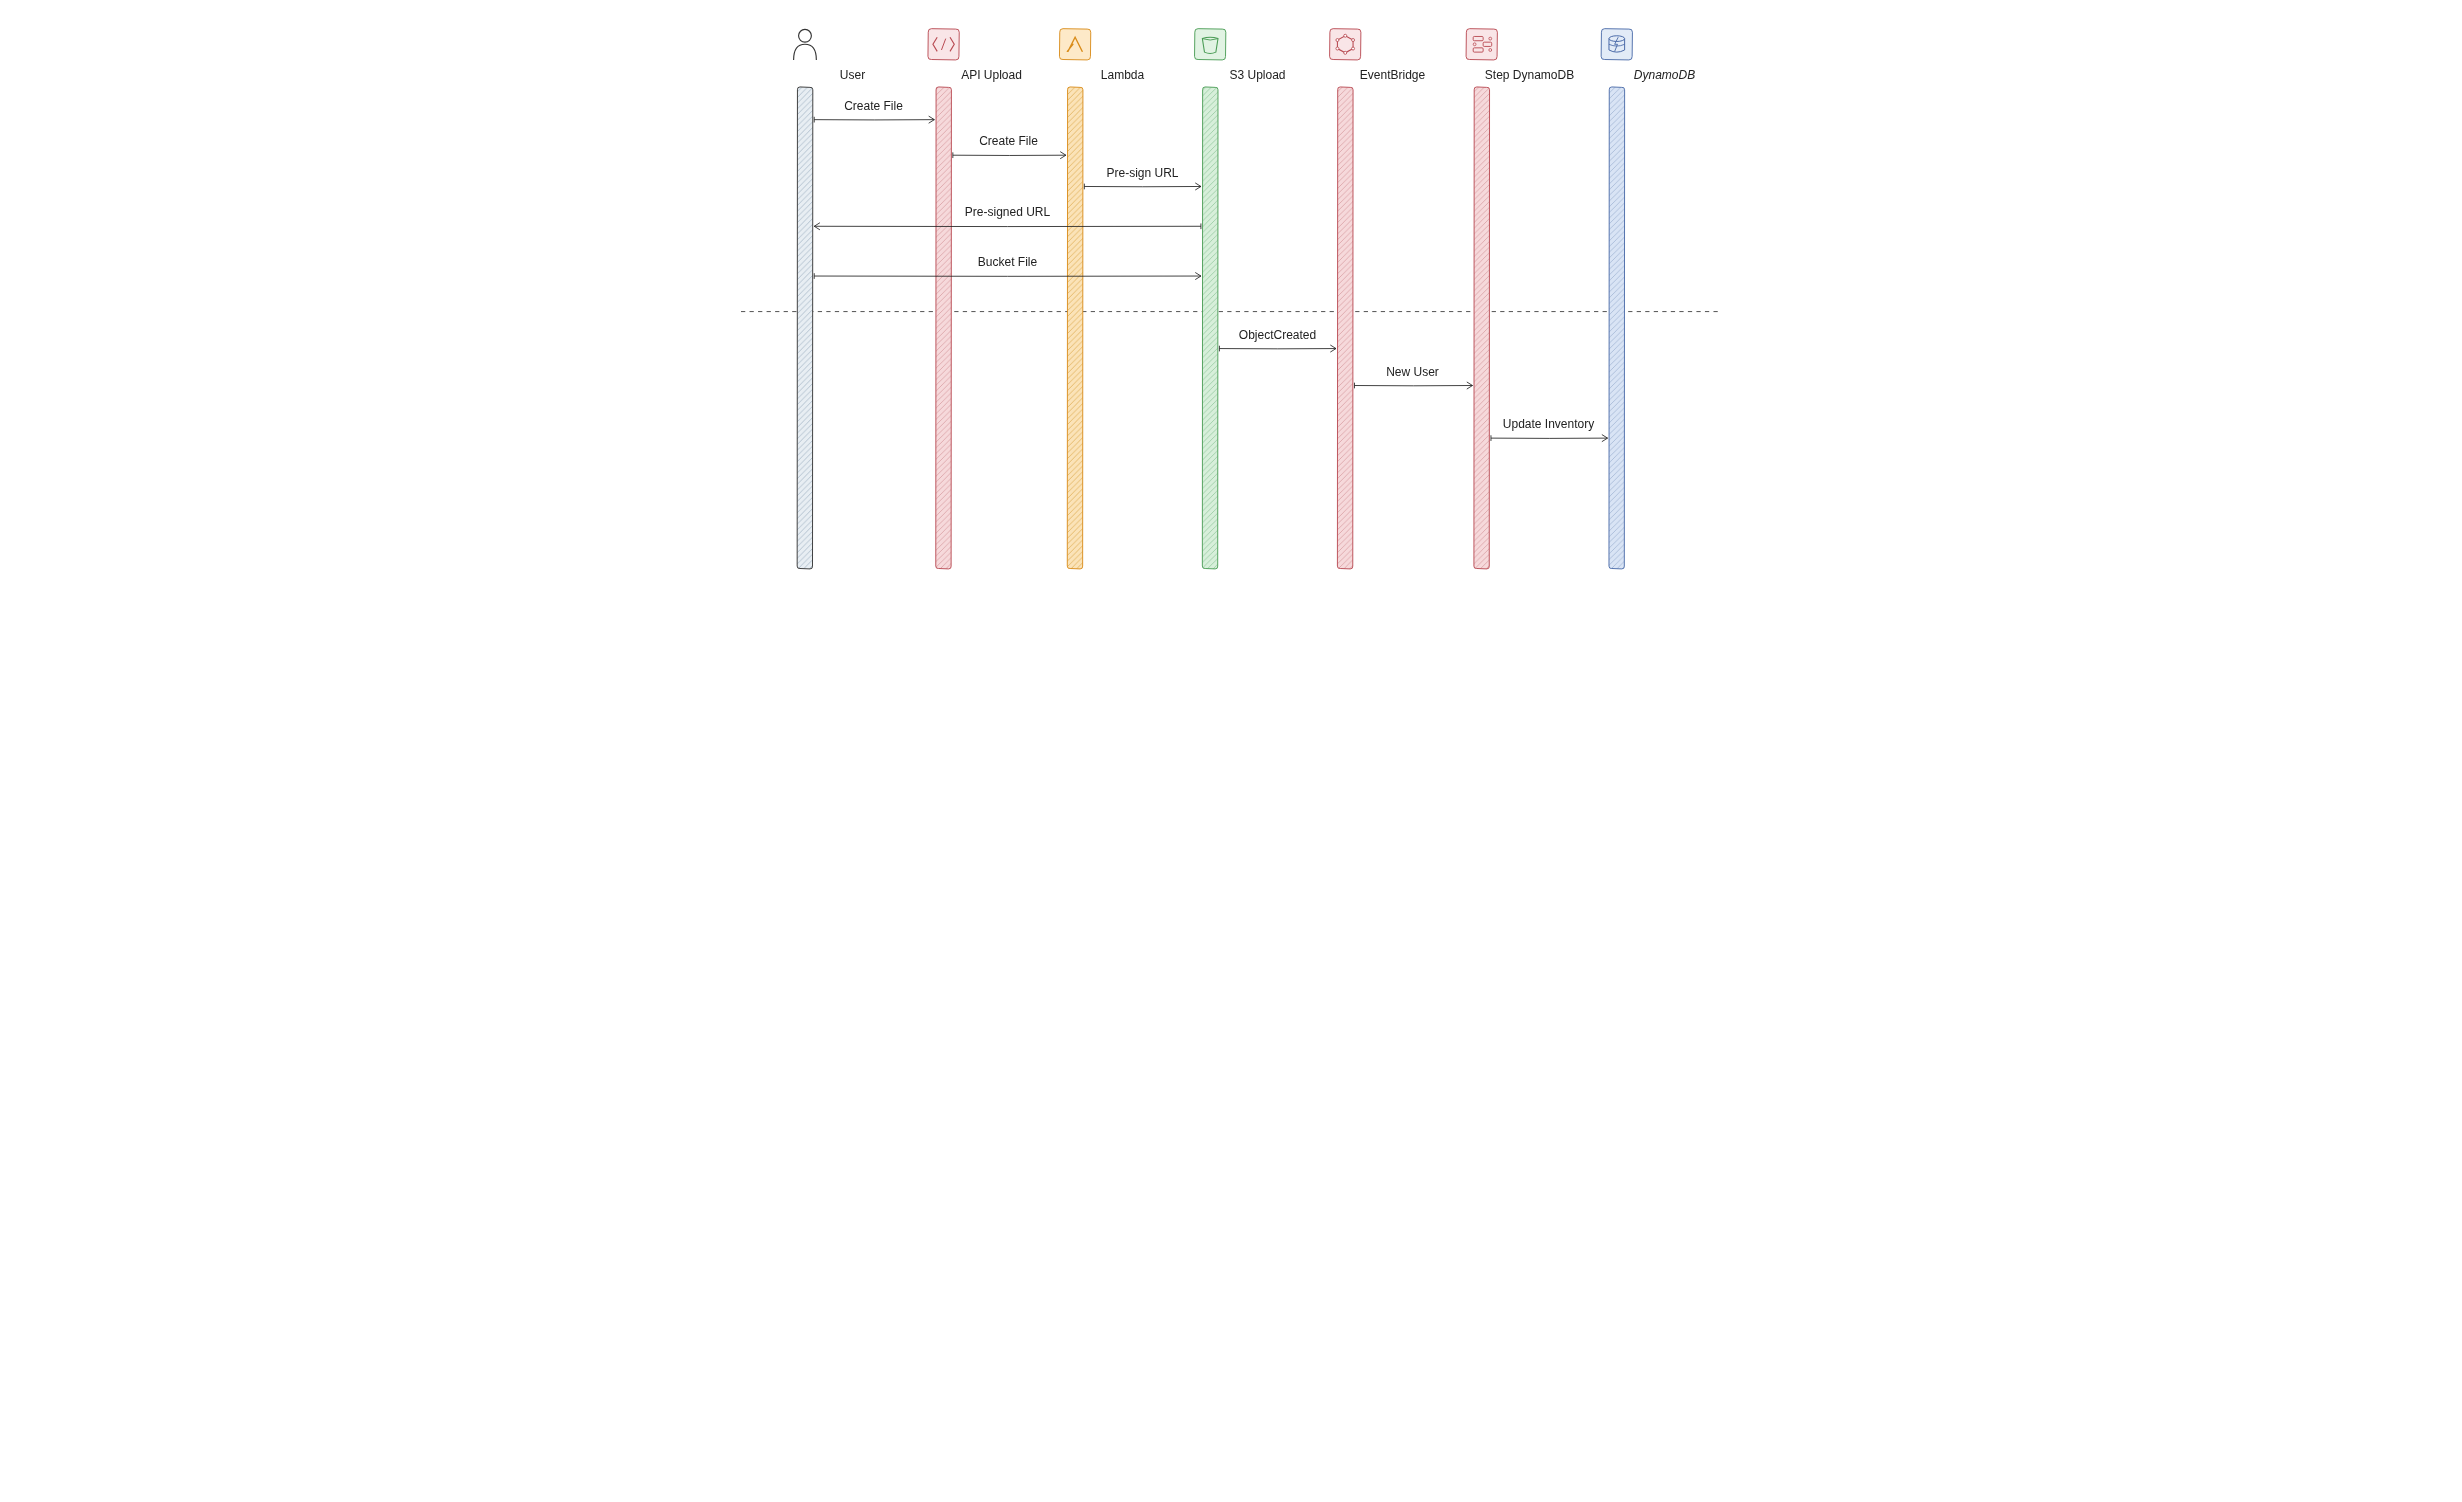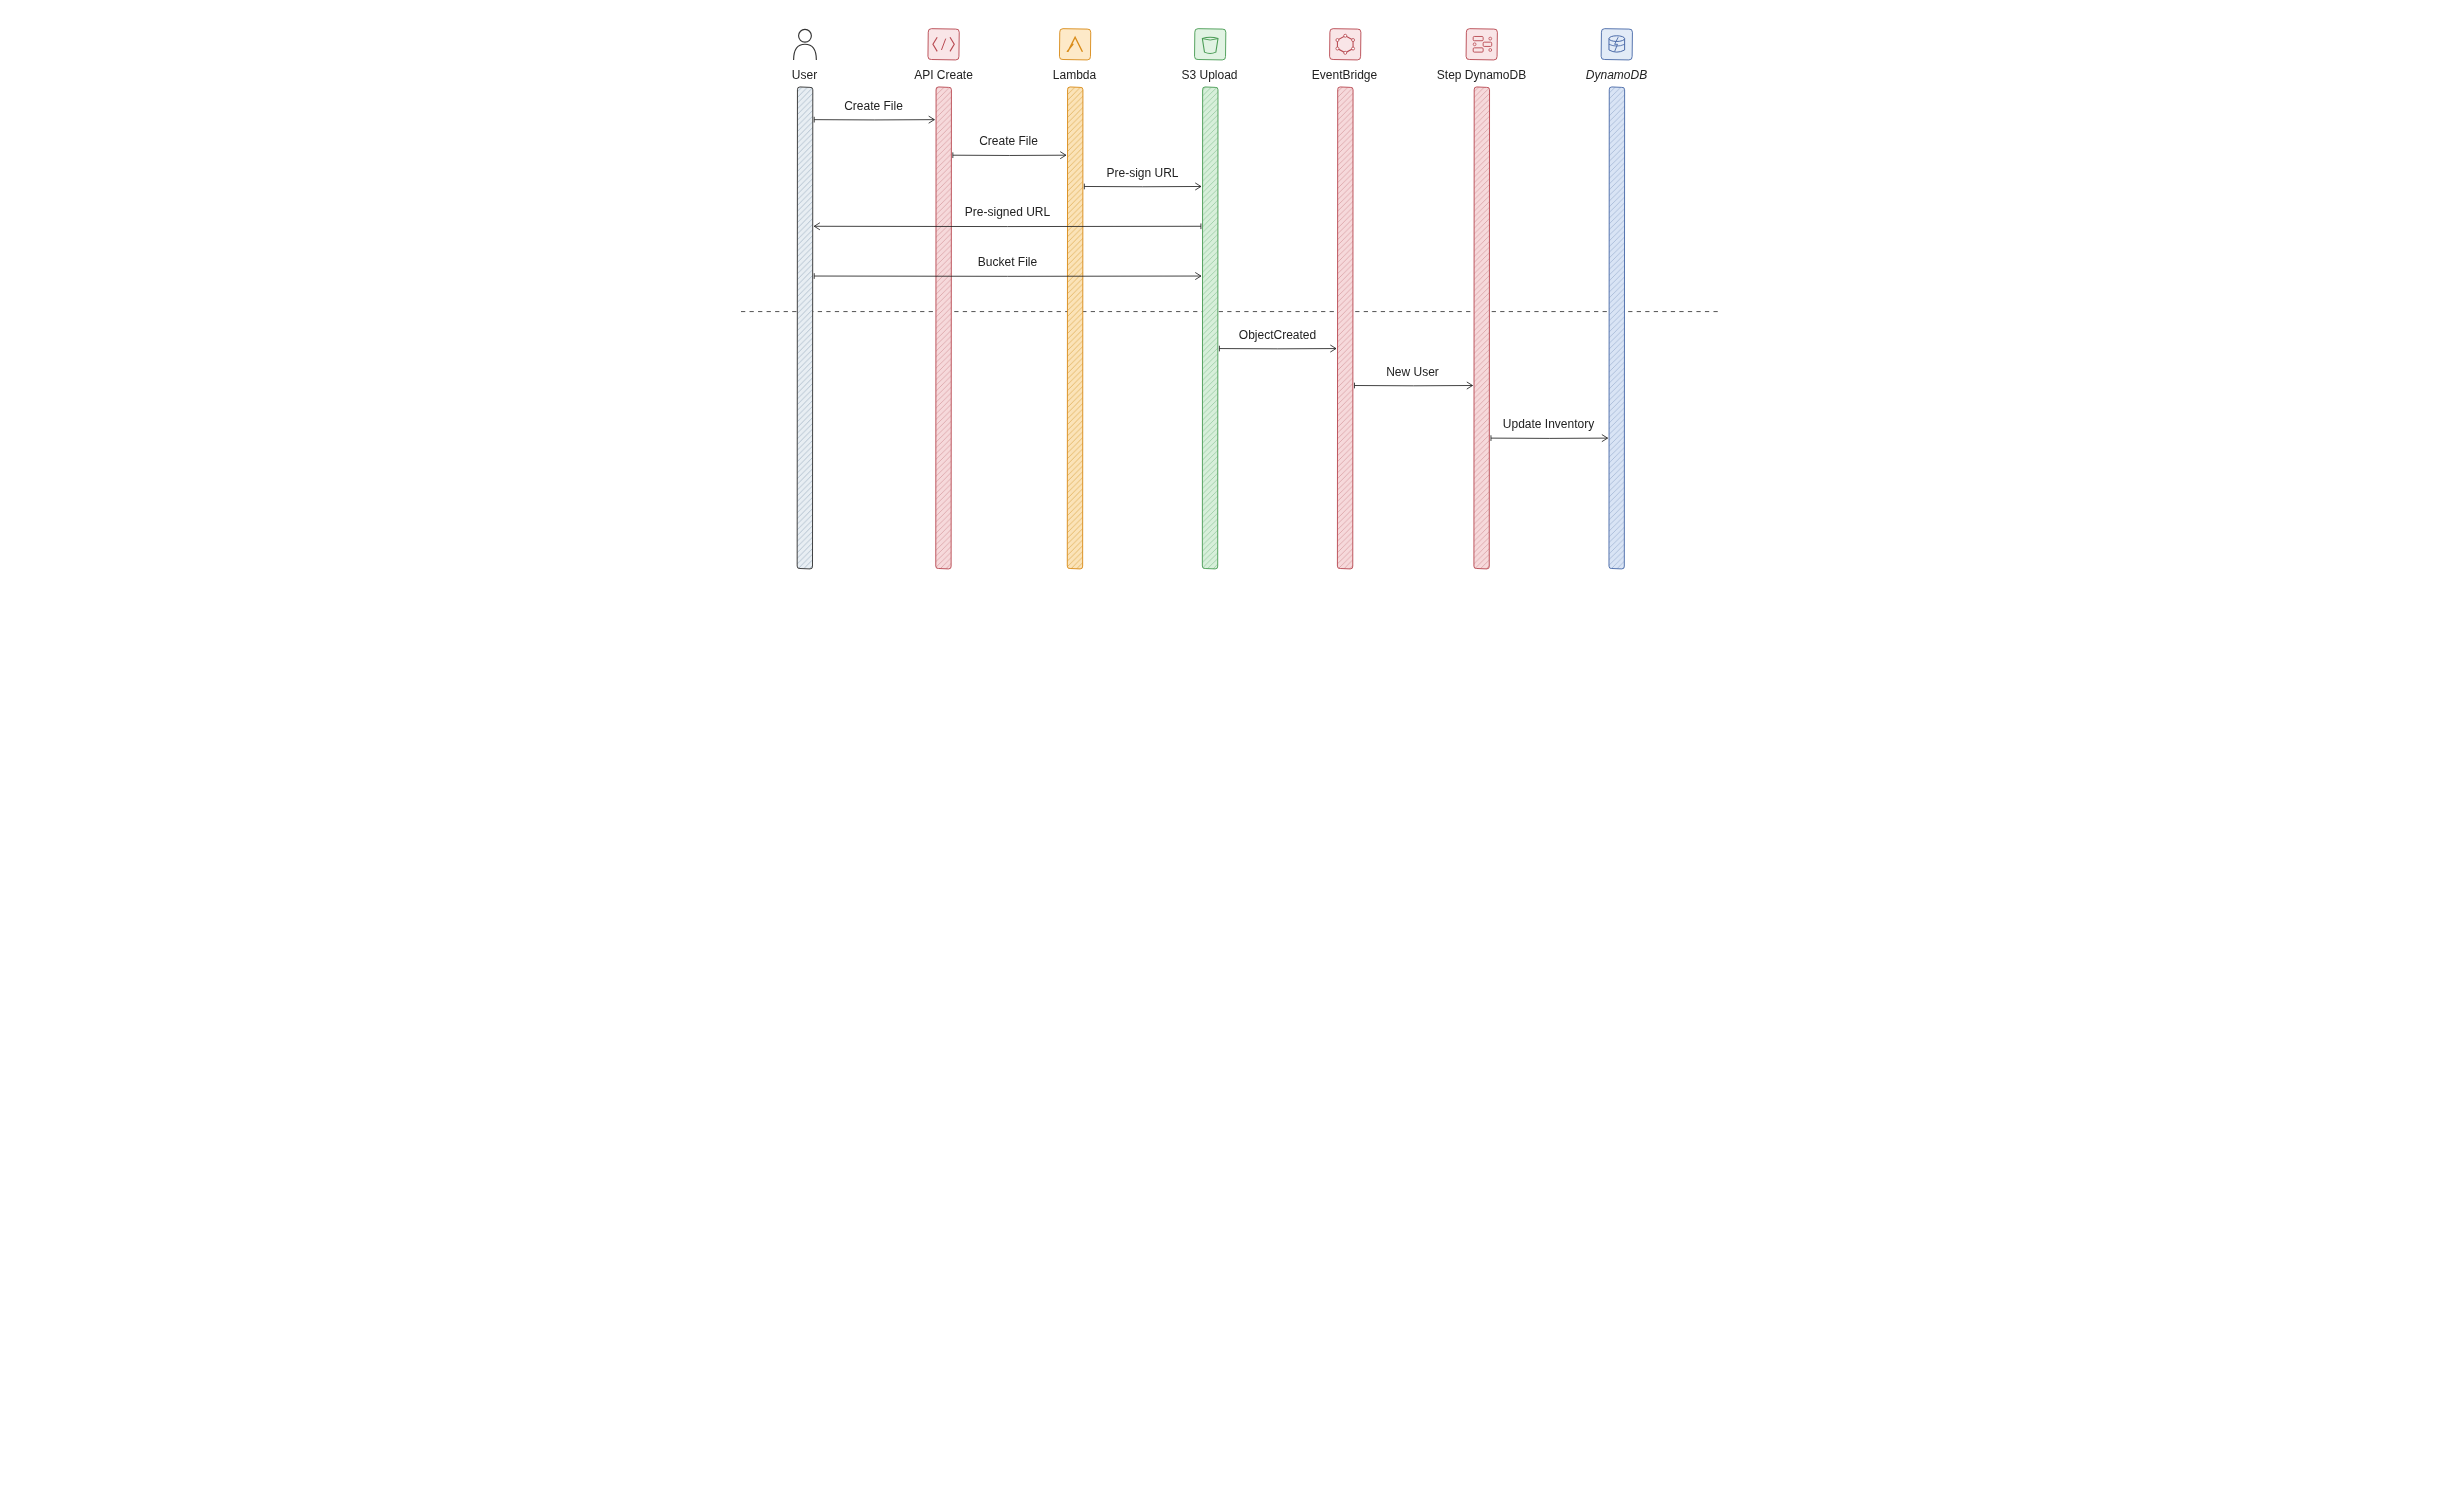--- a/index.html
+++ b/index.html
@@ -17,20 +17,21 @@
   }
   svg { position: absolute; top: 0; left: 0; }
 
   .actor-label {
     position: absolute;
     font-size: 12px;
     text-align: left;
     white-space: nowrap;
     transform: translateX(-50%);
     top: 68px;
+    margin-left: 48px;
   }
 
   .msg-label {
     position: absolute;
     font-size: 12px;
     white-space: nowrap;
     transform: translate(-50%, -100%);
     padding-bottom: 6px;
   }
 
@@ -258,21 +259,21 @@
       <path d="M673,486 L673,494" class="arrow"></path>
       <path d="M863,542 L946,542.4 L1029,542" class="arrow"></path>
       <path d="M1021,537 L1029,542 L1021,547" class="arrowhead"></path>
       <path d="M863,538 L863,546" class="arrow"></path>
       <path d="M1055,616 L1137,616.4 L1219,616" class="arrow"></path>
       <path d="M1211,611 L1219,616 L1211,621" class="arrowhead"></path>
       <path d="M1055,612 L1055,620" class="arrow"></path>
     </svg>
 
   <div class="actor-label" style="left:64px;">User</div>
-  <div class="actor-label" style="left:203px;">API Create</div>
+  <div class="actor-label" style="left:203px;">API Upload</div>
   <div class="actor-label" style="left:334px;">Lambda</div>
   <div class="actor-label" style="left:469px;">S3 Upload</div>
   <div class="actor-label" style="left:604px;">EventBridge</div>
   <div class="actor-label" style="left:741px;">Step DynamoDB</div>
   <div class="actor-label" style="left:876px;font-style:italic;">DynamoDB</div>
 
   <div class="msg-label" style="left:133px; top:119px;">Create File</div>
   <div class="msg-label" style="left:268px; top:154px;">Create File</div>
   <div class="msg-label" style="left:402px; top:186px;">Pre-sign URL</div>
   <div class="msg-label" style="left:267px; top:225px;">Pre-signed URL</div>

